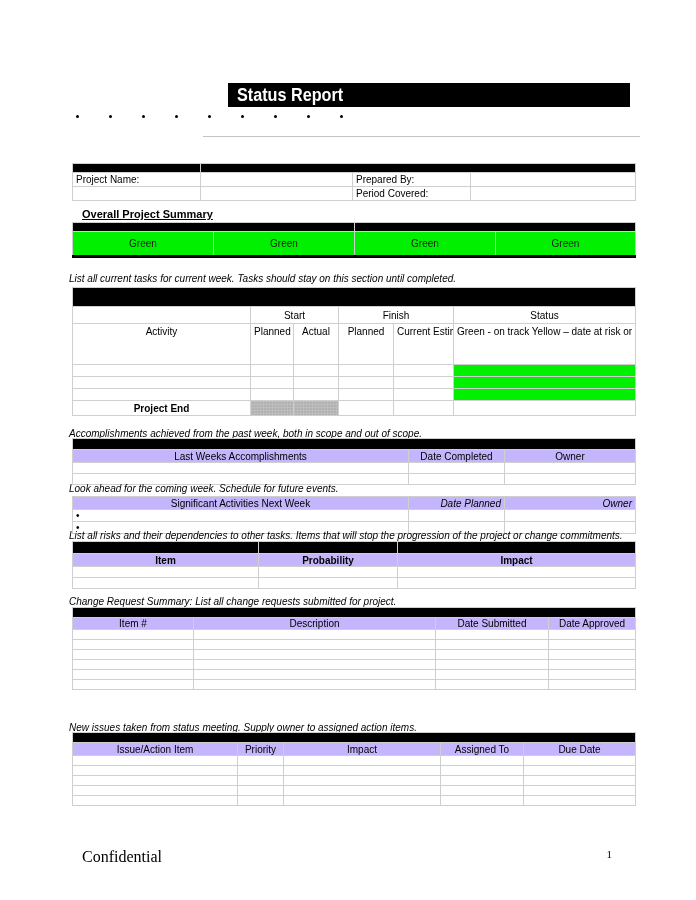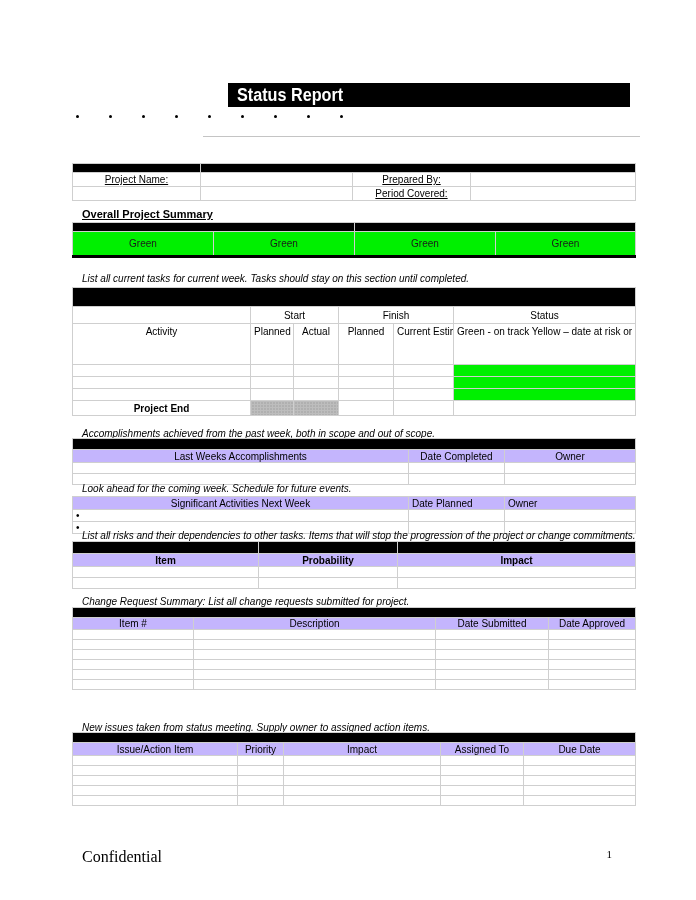--- a/index.html
+++ b/index.html
@@ -18,25 +18,25 @@
 
   .rule{position:absolute;left:203px;top:136px;width:437px;height:1px;background:#c4c4c4;}
 
   
   table.t{position:absolute;left:72px;width:563px;border-collapse:collapse;table-layout:fixed;}
   table.t td{border:1px solid #cfcfcf;font-size:10px;padding:0 3px;vertical-align:middle;
              overflow:hidden;white-space:nowrap;}
   td.bar{background:#000;border:1px solid #000;}
   td.gap{border-right:2px solid #fff;}
   td.hdr{background:#c4b5fd;text-align:center;}
-  td.hdr.left{text-align:left;}
-  td.lbl{text-align:center;font-size:11px;padding-right:4px;text-decoration:underline;}
+  td.hdr.left{text-align:right;font-style:italic;}
+  td.lbl{text-align:left;font-size:11px;padding-right:4px;}
   td.val{background:#fff;}
   .sect-head{position:absolute;left:82px;font-weight:bold;font-size:11px;text-decoration:underline;}
-  .intro{position:absolute;left:82px;font-style:italic;font-size:10px;white-space:nowrap;text-align:center;}
+  .intro{position:absolute;left:69px;font-style:italic;font-size:10px;white-space:nowrap;text-align:center;}
 
   
   table.summary{border-bottom:3px solid #000;}
   td.green-cell{background:#00f000;text-align:center;vertical-align:top;font-size:9px;
                 padding-top:1px;color:#1a1a1a;border-top:1px solid #000;border-bottom:1px solid #000;}
   td.g-dash{border-left:1px dashed #444;}
   td.g-solid{border-left:1px solid #000;}
   td.g-first{border-left:1px solid #000;}
   td.g-last{border-right:1px solid #000;}
 

